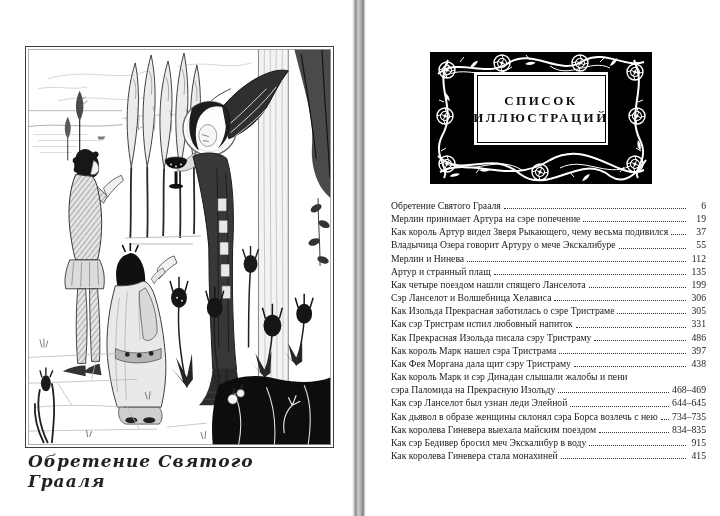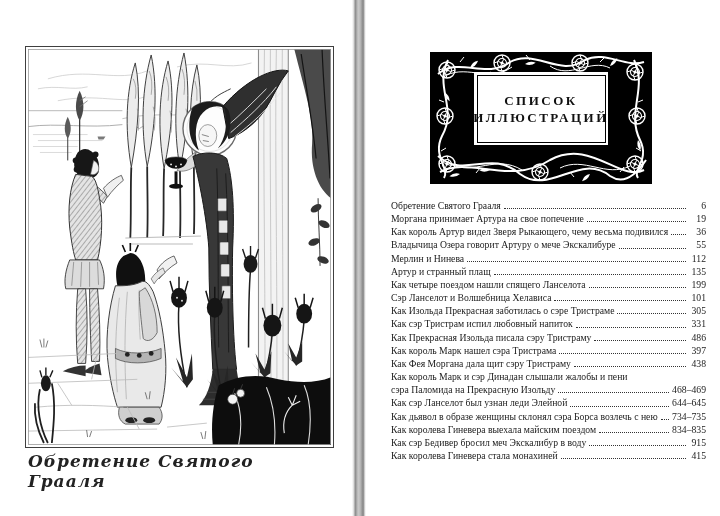--- a/index.html
+++ b/index.html
@@ -322,28 +322,28 @@
     </div>
   </div>
 
   <div class="toc">
       <div class="toc-row">
       <span class="t">Обретение Святого Грааля</span>
       <span class="leader"></span>
       <span class="pg">6</span>
     </div>
       <div class="toc-row">
-      <span class="t">Моргана принимает Артура на свое попечение</span>
+      <span class="t">Мерлин принимает Артура на сэре попечение</span>
       <span class="leader"></span>
       <span class="pg">19</span>
     </div>
       <div class="toc-row">
       <span class="t">Как король Артур видел Зверя Рыкающего, чему весьма подивился</span>
       <span class="leader"></span>
-      <span class="pg">36</span>
+      <span class="pg">37</span>
     </div>
       <div class="toc-row">
       <span class="t">Владычица Озера говорит Артуру о мече Экскалибуре</span>
       <span class="leader"></span>
       <span class="pg">55</span>
     </div>
       <div class="toc-row">
       <span class="t">Мерлин и Нинева</span>
       <span class="leader"></span>
       <span class="pg">112</span>
@@ -354,21 +354,21 @@
       <span class="pg">135</span>
     </div>
       <div class="toc-row">
       <span class="t">Как четыре поездом нашли спящего Ланселота</span>
       <span class="leader"></span>
       <span class="pg">199</span>
     </div>
       <div class="toc-row">
       <span class="t">Сэр Ланселот и Волшебница Хелависа</span>
       <span class="leader"></span>
-      <span class="pg">101</span>
+      <span class="pg">306</span>
     </div>
       <div class="toc-row">
       <span class="t">Как Изольда Прекрасная заботилась о сэре Тристраме</span>
       <span class="leader"></span>
       <span class="pg">305</span>
     </div>
       <div class="toc-row">
       <span class="t">Как сэр Тристрам испил любовный напиток</span>
       <span class="leader"></span>
       <span class="pg">331</span>

